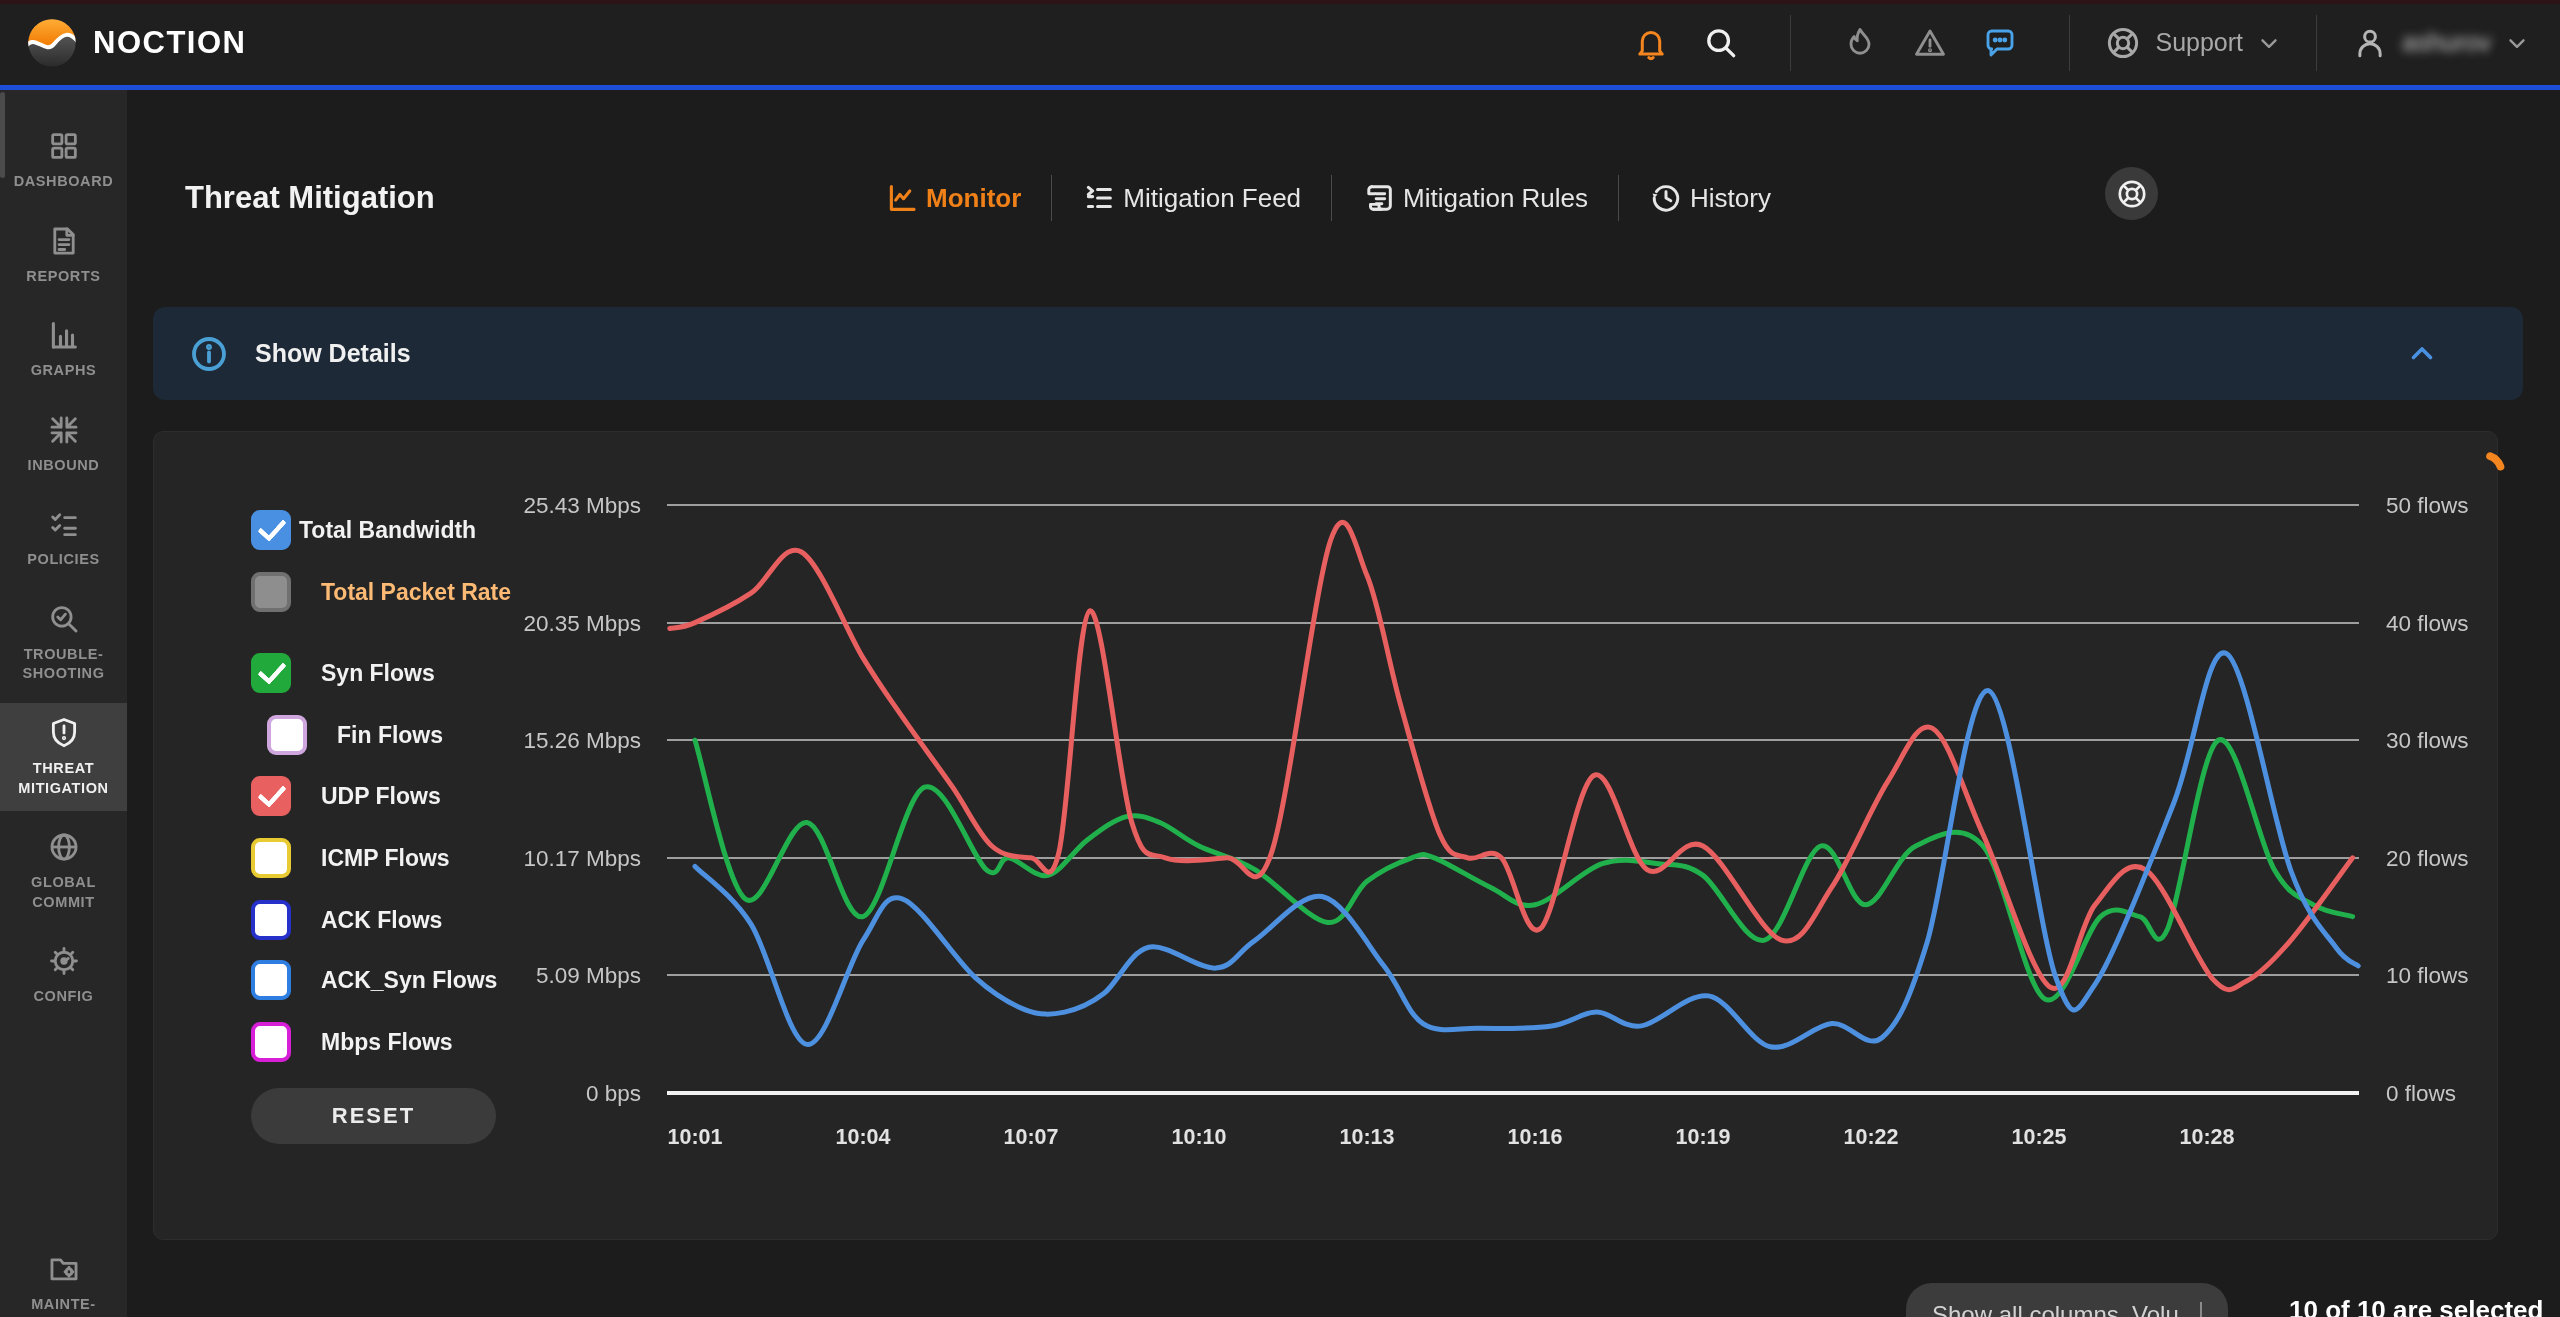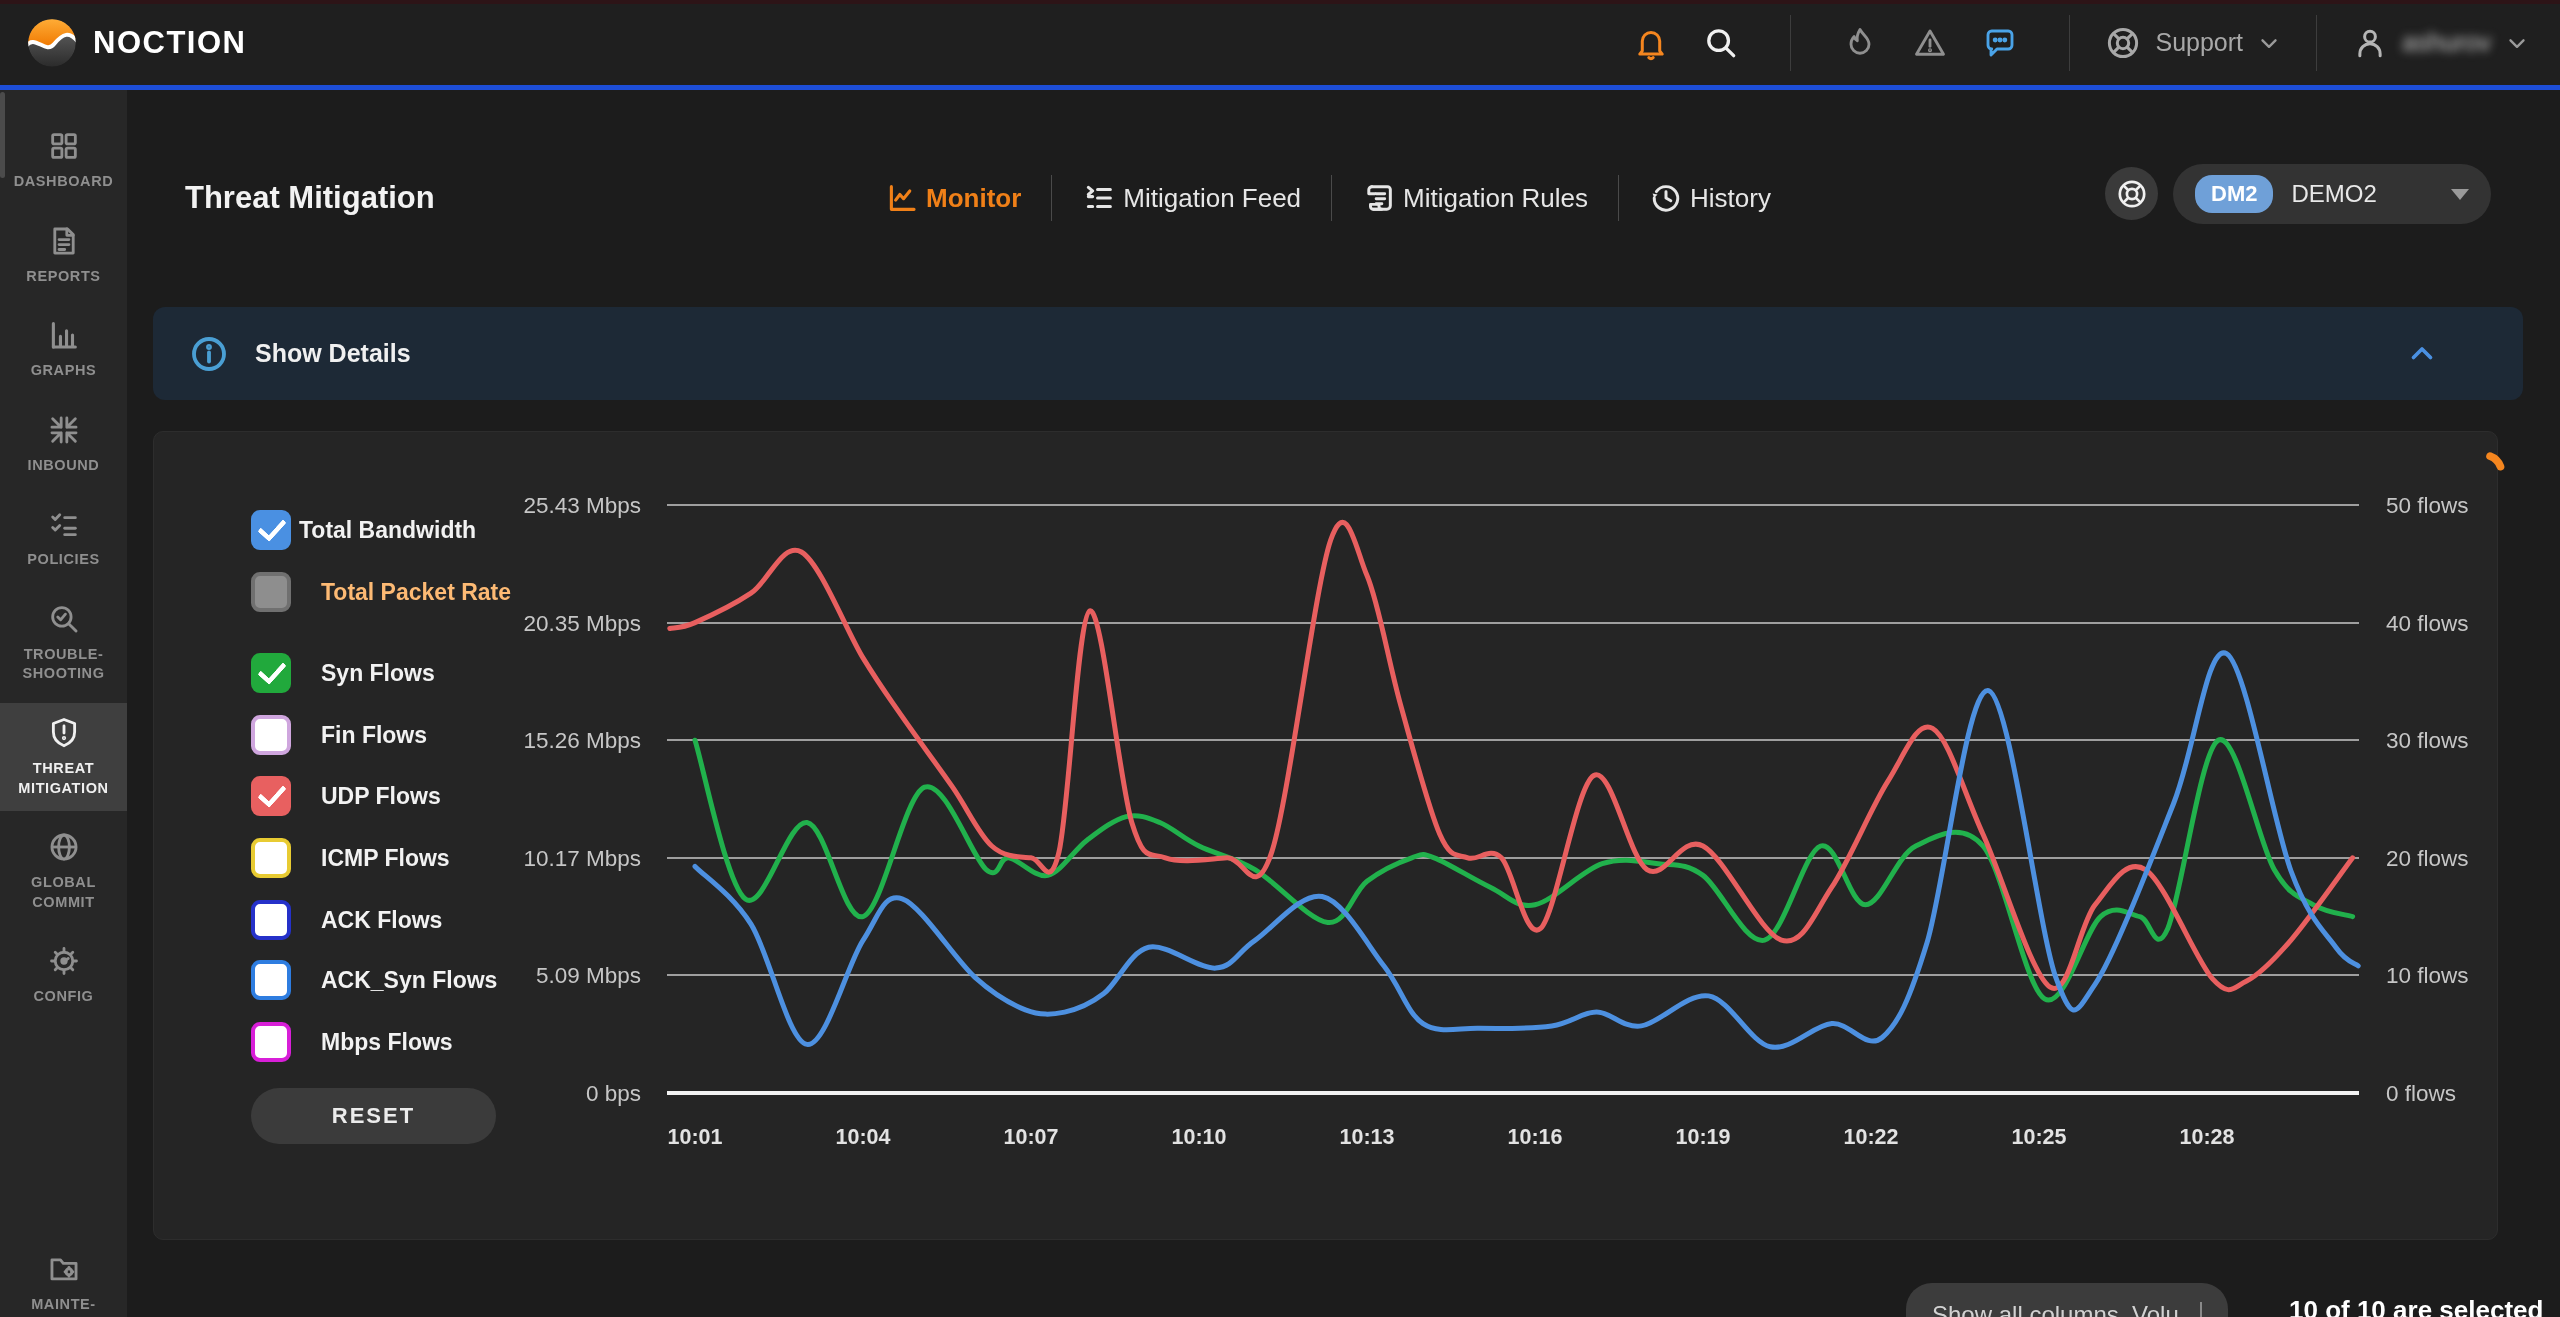--- a/index.html
+++ b/index.html
@@ -357,25 +357,20 @@
   <div class="help-btn">
     <span>
       <svg viewBox="0 0 24 24" width="34" height="34" fill="none" stroke="#f0f0f0" stroke-width="1.9">
         <circle cx="12" cy="12" r="8.6"></circle>
           <circle cx="12" cy="12" r="3.6"></circle>
         <path d="M5.9 5.9 9.4 9.4 M18.1 5.9 14.6 9.4 M5.9 18.1 9.4 14.6 M18.1 18.1 14.6 14.6"></path>
       </svg>
       </span>
   </div>
 
-  <div class="proj">
-    <span class="proj-badge">DM2</span>
-    <span class="proj-name">DEMO2</span>
-    <span class="proj-caret"></span>
-  </div>
 
   <div class="showbar">
     <span>
       <svg viewBox="0 0 24 24" width="40" height="40" fill="none" stroke="#4a9fd4" stroke-width="2.3" stroke-linecap="round">
         <circle cx="12" cy="12" r="9"></circle>
           <path d="M12 11v5.5"></path>
           <circle cx="12" cy="7.8" r="0.6" fill="#4a9fd4"></circle>
       </svg>
       </span>
     <span class="showbar-label">Show Details</span>
@@ -426,21 +421,21 @@
           <span class="legend-label">Total Bandwidth</span>
         </div>
         <div class="legend-row" style="top: 140px;">
           <div class="cb disabled" style="--c: #8e8e8e;"></div>
           <span class="legend-label dim">Total Packet Rate</span>
         </div>
         <div class="legend-row" style="top: 221px;">
           <div class="cb checked" style="--c: #21a93c;"></div>
           <span class="legend-label">Syn Flows</span>
         </div>
-        <div class="legend-row" style="top: 283px;">
+        <div class="legend-row" style="top: 283px; margin-left: 16px;">
           <div class="cb unchecked" style="--c: #cfa6de;"></div>
           <span class="legend-label">Fin Flows</span>
         </div>
         <div class="legend-row" style="top: 344px;">
           <div class="cb checked" style="--c: #e86060;"></div>
           <span class="legend-label">UDP Flows</span>
         </div>
         <div class="legend-row" style="top: 406px;">
           <div class="cb unchecked" style="--c: #e8cb32;"></div>
           <span class="legend-label">ICMP Flows</span>

